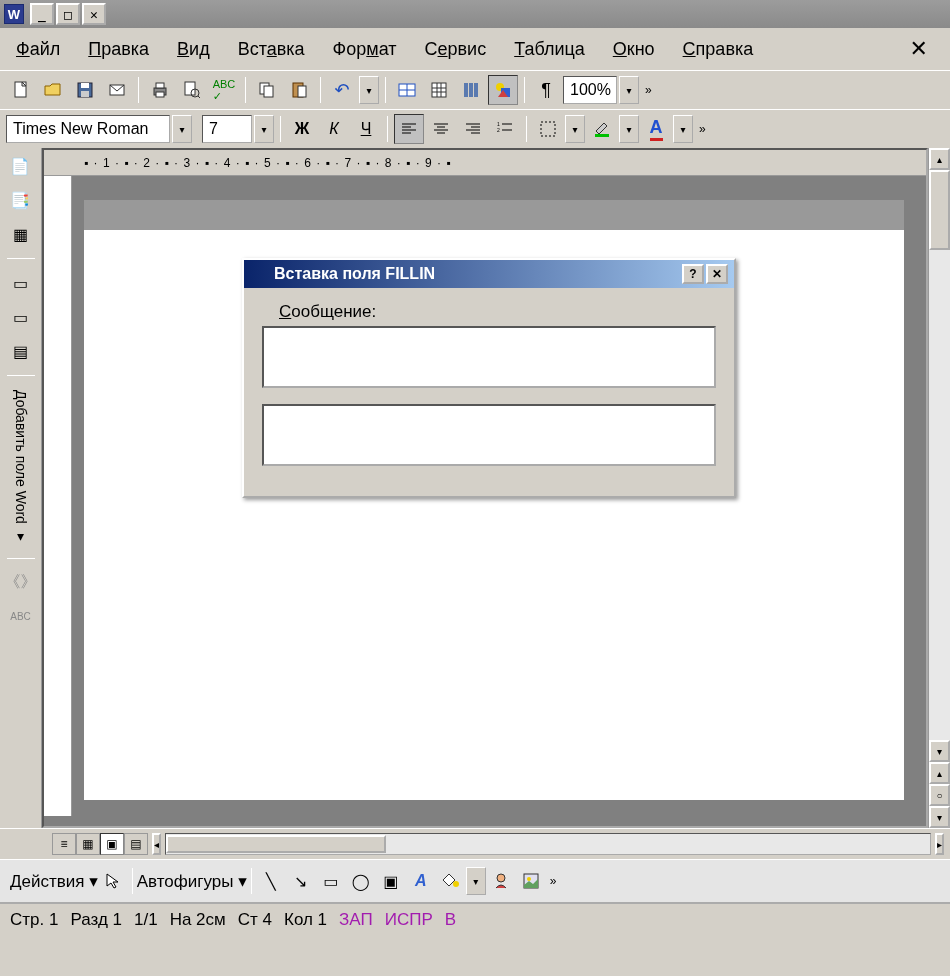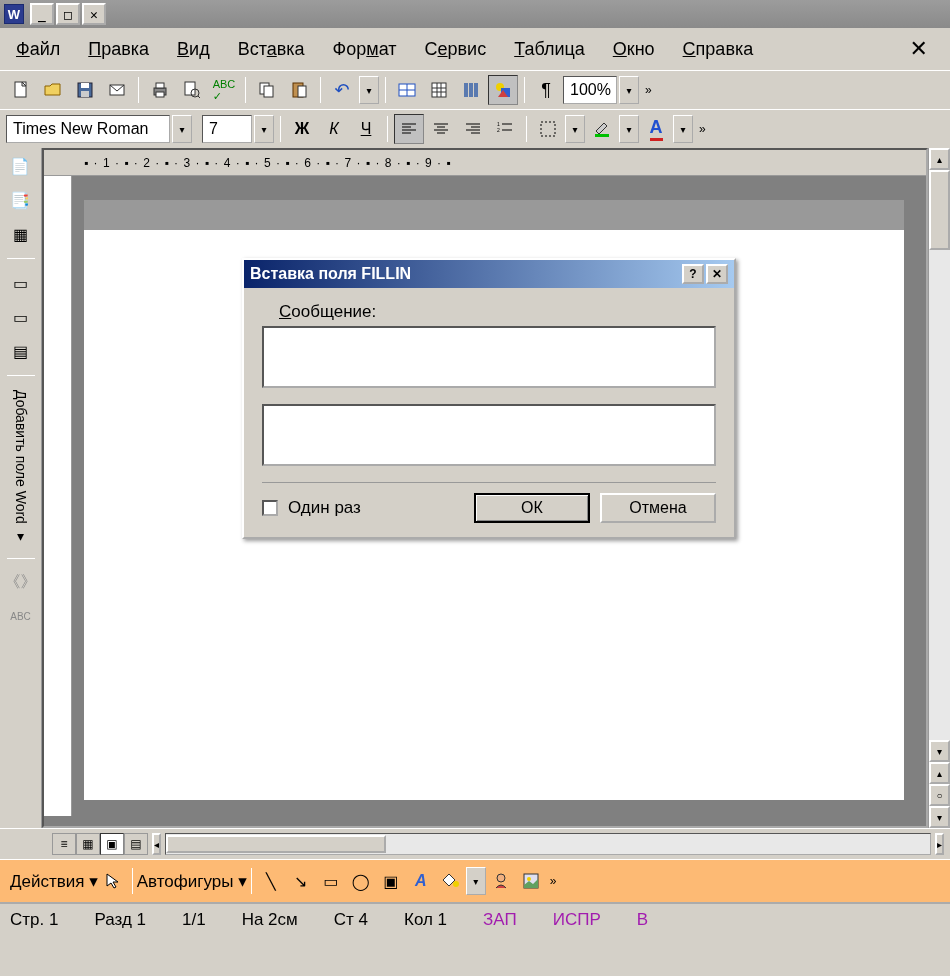--- a/index.html
+++ b/index.html
@@ -204,21 +204,21 @@
 }
 .dialog-title {
   background: linear-gradient(to right, #0a246a, #a6caf0);
   color: #fff;
   font-weight: bold;
   font-size: 16px;
   padding: 4px 6px;
   display: flex;
   align-items: center;
 }
-.dialog-title span { flex: 1; }
+.dialog-title span { flex: 1; margin-left: 24px; }
 .dlg-btn {
   width: 22px;
   height: 20px;
   background: #d4d0c8;
   border: 2px outset #fff;
   color: #000;
   display: flex;
   align-items: center;
   justify-content: center;
   font-size: 12px;
@@ -288,29 +288,29 @@
   background: #e8e8e8;
   border: 1px inset #aaa;
   display: flex;
   align-items: center;
 }
 .hscroll-thumb { width: 220px; height: 18px; border: 2px outset #fff; background: #d4d0c8; }
 .drawbar {
   display: flex;
   align-items: center;
   padding: 6px 10px;
-  background: #fdba74;
+  background: #e5e5e5;
   font-size: 17px;
   border-top: 1px solid #fff;
 }
 .statusbar {
   display: flex;
   align-items: center;
   padding: 6px 10px;
-  gap: 36px;
+  gap: 12px;
   background: #d4d0c8;
   font-size: 17px;
   border-top: 2px inset #fff;
 }
 .status-dim { color: #a21caf; }
 .more-arrow { font-size: 12px; padding: 0 4px; cursor: pointer; }
 .icon-svg { width: 20px; height: 20px; }
 </style>
 </head>
 <body>
@@ -532,26 +532,20 @@
     <div class="dialog">
       <div class="dialog-title">
         <span>Вставка поля FILLIN</span>
         <div class="dlg-btn">?</div>
         <div class="dlg-btn">✕</div>
       </div>
       <div class="dialog-body">
         <div class="dlg-label"><u>С</u>ообщение:</div>
         <div class="dlg-input"></div>
         <div class="dlg-input"></div>
-        <div class="dlg-bottom">
-          <div class="dlg-check"></div>
-          <span style="font-size:17px;flex:1">Один раз</span>
-          <button class="dlg-button default">ОК</button>
-          <button class="dlg-button">Отмена</button>
-        </div>
       </div>
     </div>
   </div>
 
   <div class="vscroll">
     <div class="scroll-btn">▴</div>
     <div class="scroll-track">
         <div class="scroll-thumb"></div>
       </div>
     <div class="scroll-btn">▾</div>

